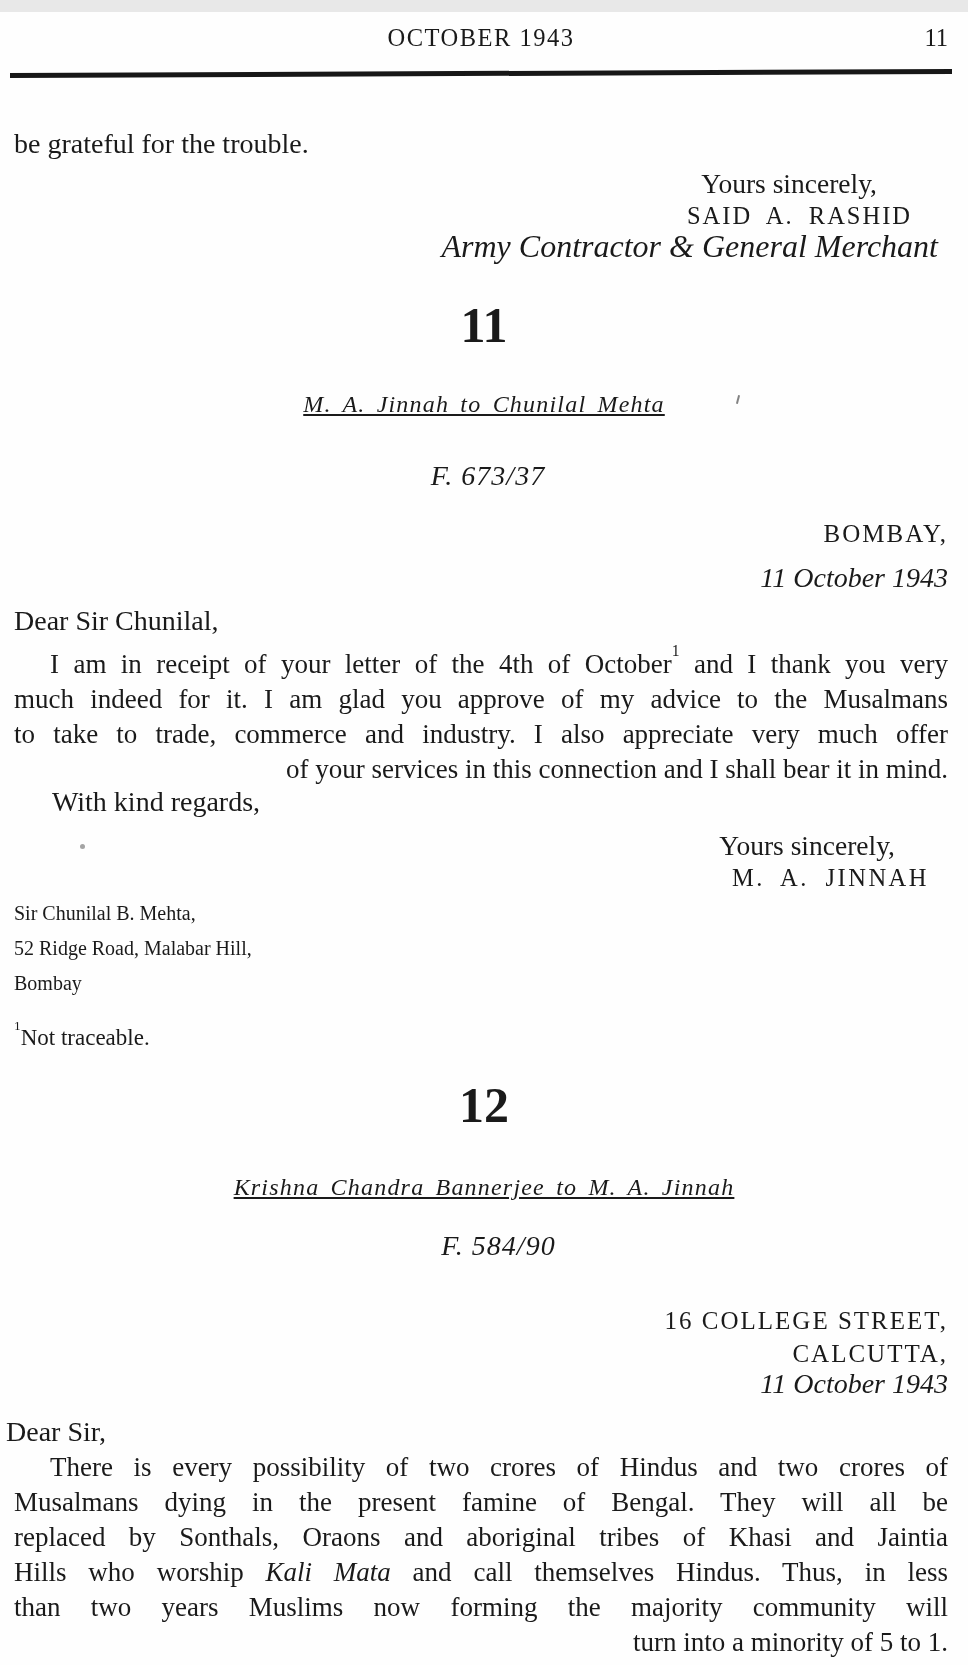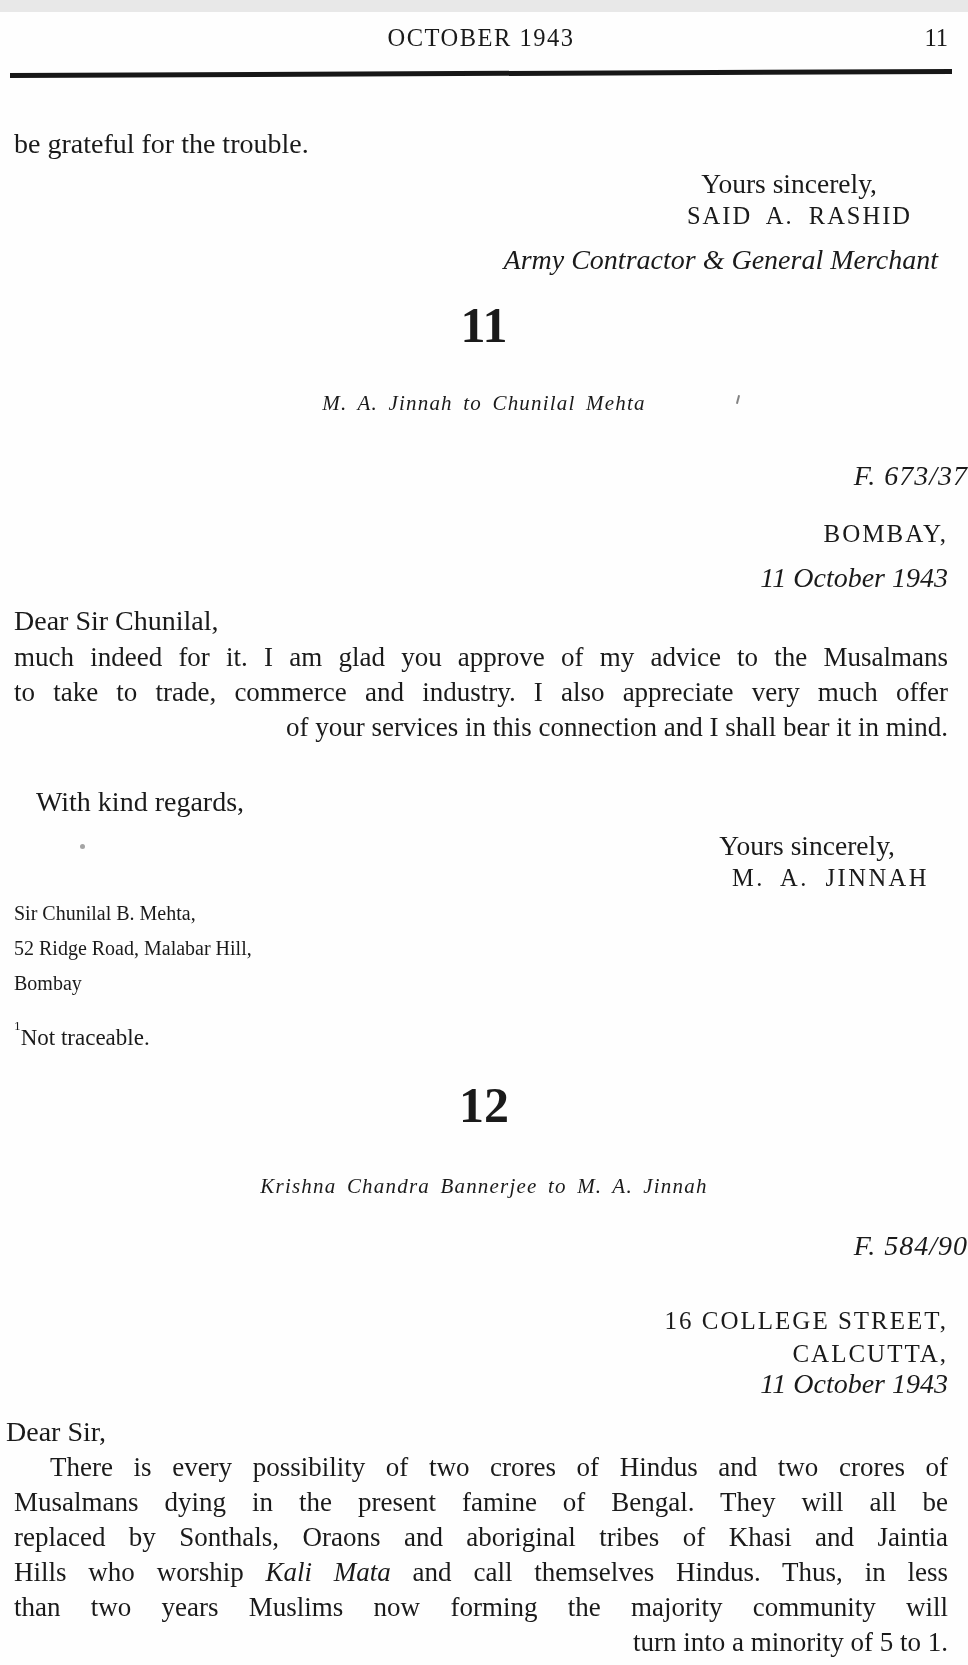--- a/index.html
+++ b/index.html
@@ -12,22 +12,22 @@
   
   .running-header{position:absolute;top:12px;left:14px;right:20px;height:30px;}
   .running-title{display:block;text-align:center;font-size:24.5px;letter-spacing:1.5px;}
   .page-number{position:absolute;right:0;top:0;font-size:24.5px;}
   .header-rule{position:absolute;top:59px;left:10px;right:16px;height:5px;background:#171717;transform:rotate(-0.25deg);}
   
   .body-size{font-size:28px;}
   .italic{font-style:italic;}
   .caps-line{letter-spacing:2px;font-size:25px;}
   .section-number{left:0;right:0;text-align:center;font-size:50px;line-height:50px;font-weight:bold;}
-  .section-title{left:0;right:0;text-align:center;font-size:21px;font-style:italic;letter-spacing:1.2px;word-spacing:4px;}
-  .section-ref{left:8px;right:0;text-align:right;font-size:28px;font-style:italic;letter-spacing:1px;}
+  .section-title{left:0;right:0;text-align:center;font-size:24px;font-style:italic;letter-spacing:1.2px;word-spacing:4px;text-decoration:underline;}
+  .section-ref{left:8px;right:0;text-align:center;font-size:28px;font-style:italic;letter-spacing:1px;}
   .right-anchored{position:absolute;white-space:nowrap;}
   
   .letter-body{position:absolute;left:14px;right:20px;font-size:27px;line-height:35px;}
   .jline{text-align:justify;text-align-last:justify;}
   .indent{text-indent:36px;}
   .lastline{text-align:right;}
   sup.note{font-size:58%;position:relative;top:-0.45em;letter-spacing:0;}
   .footnote{position:absolute;left:14px;top:1012px;font-size:23px;}
   .addr-block{position:absolute;left:14px;font-size:20px;line-height:35px;}
   
@@ -41,41 +41,42 @@
 
   <header class="running-header">
     <span class="running-title">OCTOBER 1943</span>
     <span class="page-number">11</span>
   </header>
   <div class="header-rule"></div>
 
   <div class="abs body-size" style="top:116px;left:14px;">be grateful for the trouble.</div>
   <div class="right-anchored" style="top:156px;right:91px;font-size:27.5px;">Yours sincerely,</div>
   <div class="right-anchored" style="top:190px;right:56px;font-size:24.5px;letter-spacing:2px;word-spacing:7px;">SAID A. RASHID</div>
-  <div class="right-anchored italic" style="top:232px;right:30px;font-size:28px;">Army Contractor &amp; General Merchant</div>
+  <div class="right-anchored italic" style="top:216px;right:30px;font-size:32px;">Army Contractor &amp; General Merchant</div>
 
   <div class="abs section-number" style="top:288px;">11</div>
   <div class="abs section-title" style="top:379px;">M. A. Jinnah to Chunilal Mehta</div>
   <span class="tick-artifact"></span>
   <div class="abs section-ref" style="top:448px;">F. 673/37</div>
 
   <div class="right-anchored caps-line" style="top:508px;right:20px;">BOMBAY,</div>
   <div class="right-anchored italic" style="top:550px;right:20px;font-size:28px;">11 October 1943</div>
 
   <div class="abs body-size" style="top:593px;left:14px;">Dear Sir Chunilal,</div>
 
   <div class="letter-body" style="top:628px;">
+    <div class="jline indent"><span>I am in receipt of your letter of the 4th of October</span><sup class="note">1</sup><span> and I thank you very</span></div>
     <div>
         <div class="jline">much indeed for it. I am glad you approve of my advice to the Musalmans</div>
         <div class="jline">to take to trade, commerce and industry. I also appreciate very much offer</div>
       </div>
     <div class="lastline">of your services in this connection and I shall bear it in mind.</div>
   </div>
 
-  <div class="abs body-size" style="top:774px;left:36px;">With kind regards,</div>
+  <div class="abs body-size" style="top:774px;left:52px;">With kind regards,</div>
   <span class="dot-artifact"></span>
 
   <div class="right-anchored" style="top:818px;right:73px;font-size:27.5px;">Yours sincerely,</div>
   <div class="right-anchored" style="top:852px;right:39px;font-size:24.5px;letter-spacing:2.5px;word-spacing:8px;">M. A. JINNAH</div>
 
   <div class="addr-block" style="top:884px;">
       <div>Sir Chunilal B. Mehta,</div>
       <div>52 Ridge Road, Malabar Hill,</div>
       <div>Bombay</div>
     </div>

